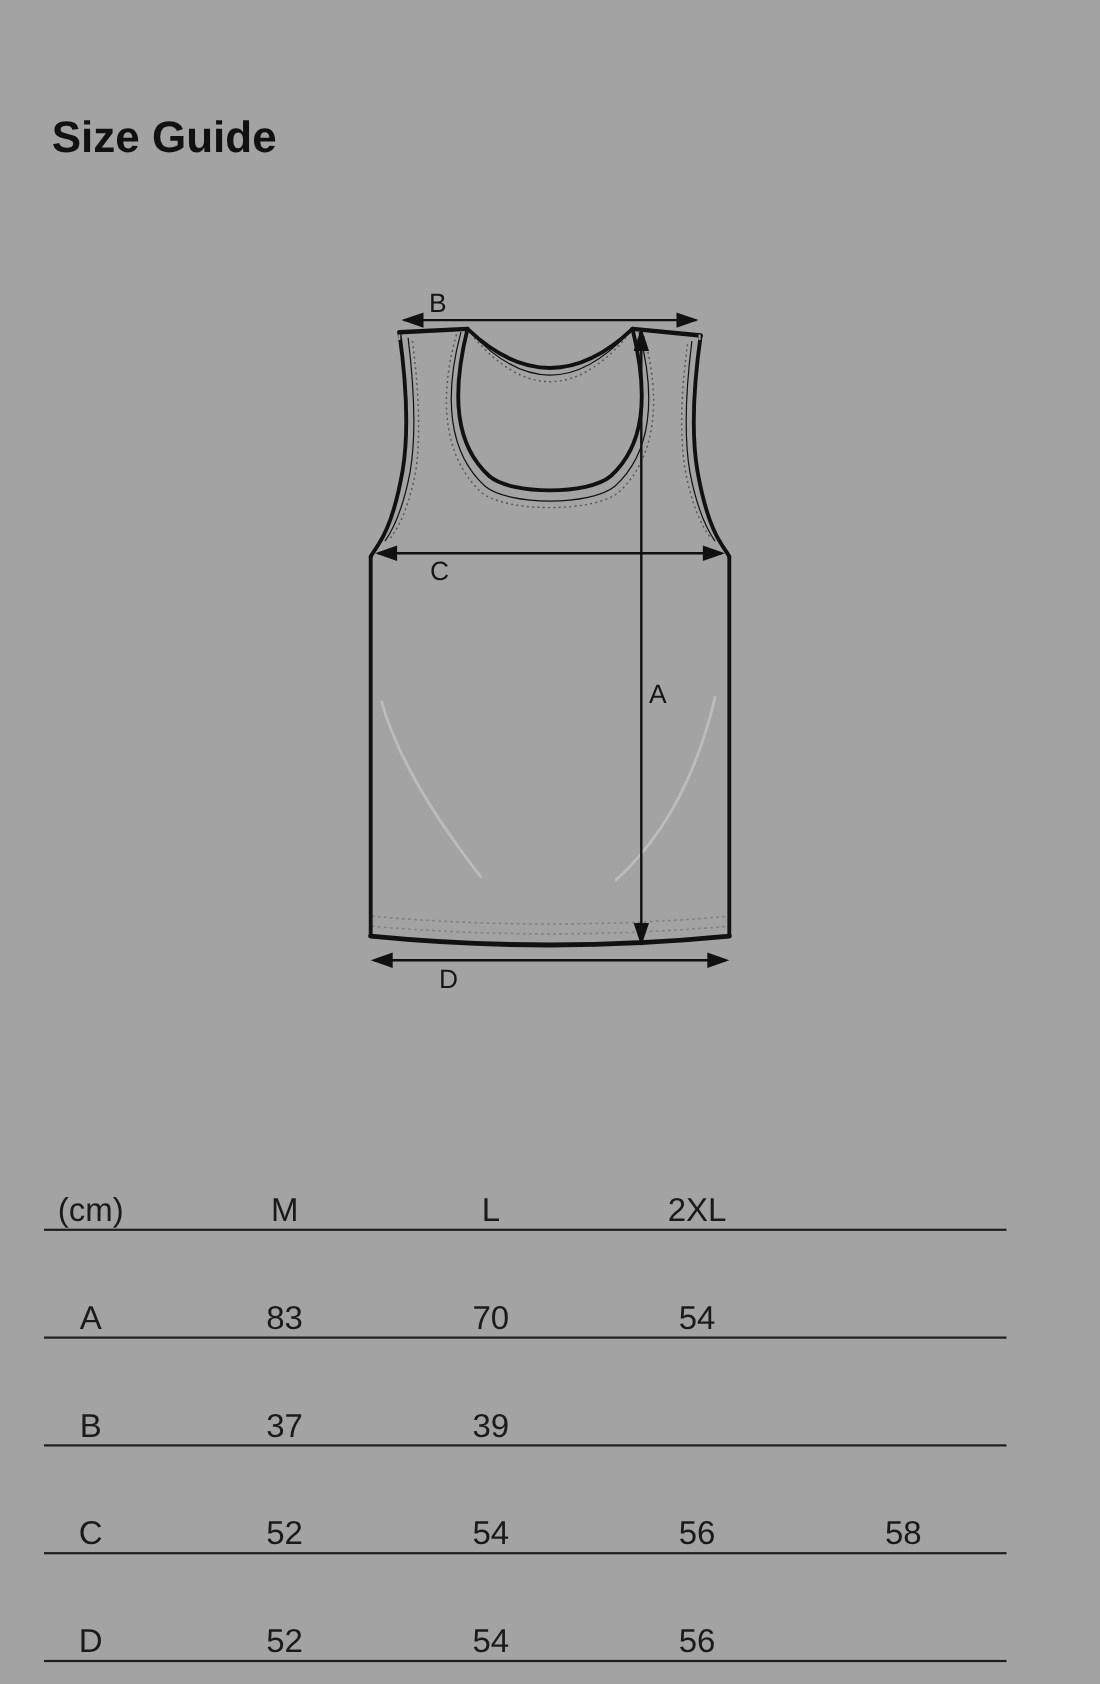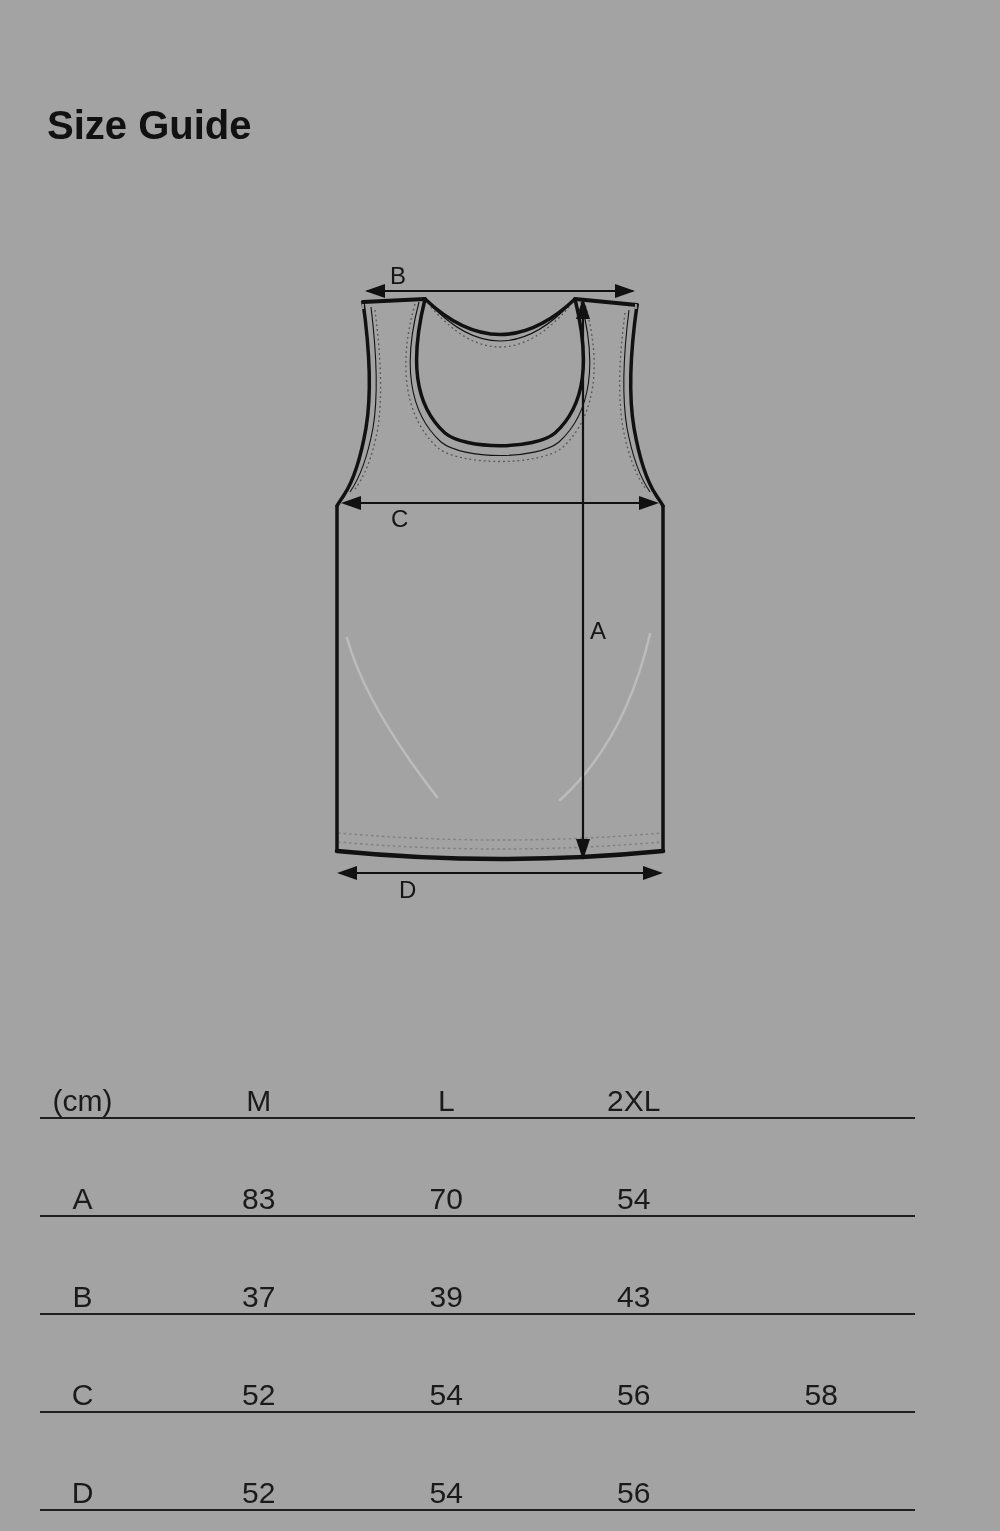--- a/index.html
+++ b/index.html
@@ -160,21 +160,20 @@
       <div class="tcell c0">A</div>
       <div class="tcell c">83</div>
       <div class="tcell c">70</div>
       <div class="tcell c">54</div>
     </div>
 
     <div class="trow">
       <div class="tcell c0">B</div>
       <div class="tcell c">37</div>
       <div class="tcell c">39</div>
-      <div class="tcell c">43</div>
     </div>
 
     <div class="trow">
       <div class="tcell c0">C</div>
       <div class="tcell c">52</div>
       <div class="tcell c">54</div>
       <div class="tcell c">56</div>
       <div class="tcell c">58</div>
     </div>
 

